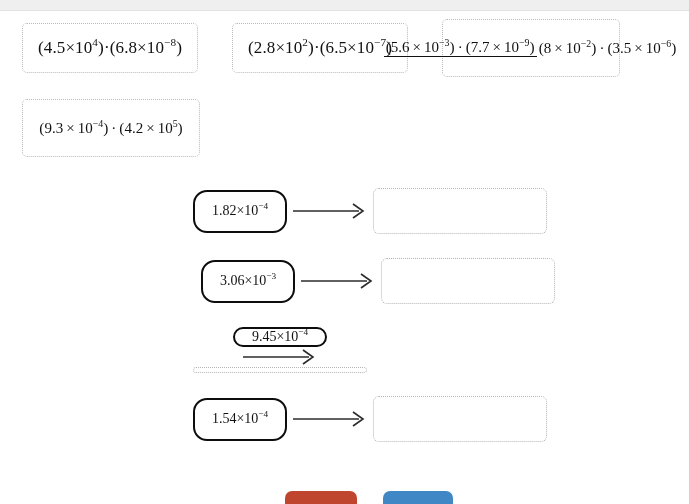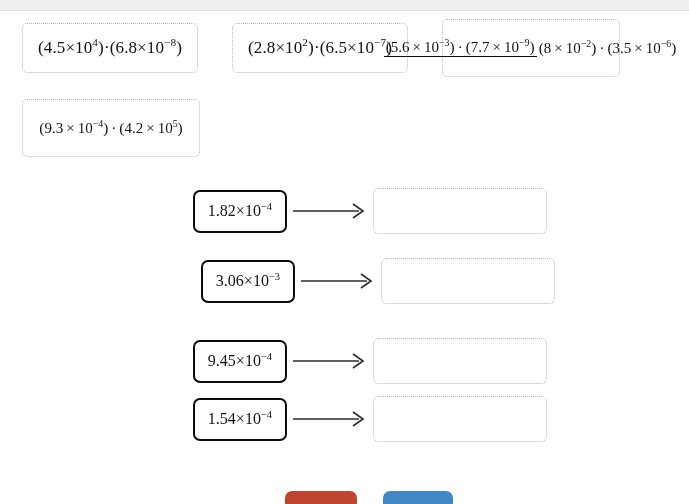--- a/index.html
+++ b/index.html
@@ -73,34 +73,34 @@
   
   .row {
     position: absolute;
     left: 193px;
     height: 46px;
     display: flex;
     align-items: center;
   }
   .row.r1 { top: 188px; }
   .row.r2 { top: 258px; padding-left: 8px; }
-  .row.r3 { top: 338px; }
+  .row.r3 { top: 327px; flex-direction: column; }
   .row.r4 { top: 396px; }
 
   .tile {
     width: 94px;
     height: 43px;
     border: 2.2px solid #0d0d0d;
-    border-radius: 7px;
+    border-radius: 14px;
     background: #ffffff;
     box-sizing: border-box;
     display: flex;
     align-items: center;
     justify-content: center;
-    font-size: 16px;
+    font-size: 14px;
     color: #111111;
     white-space: nowrap;
     cursor: move;
   }
 
   .arrow {
     width: 80px;
     height: 20px;
     margin-left: 4px;
     margin-right: 2px;

